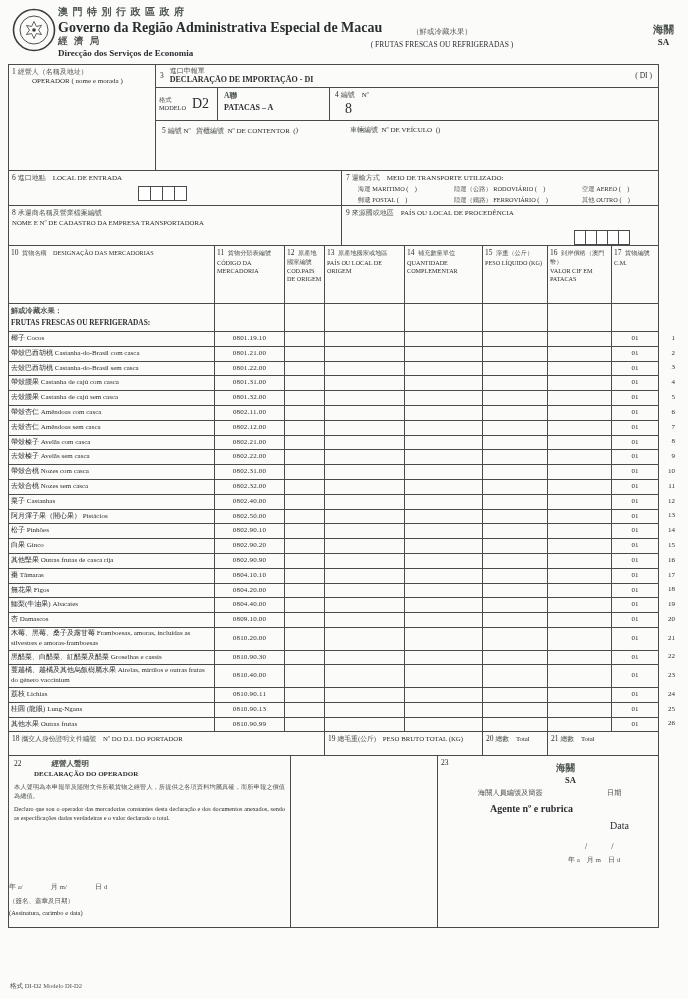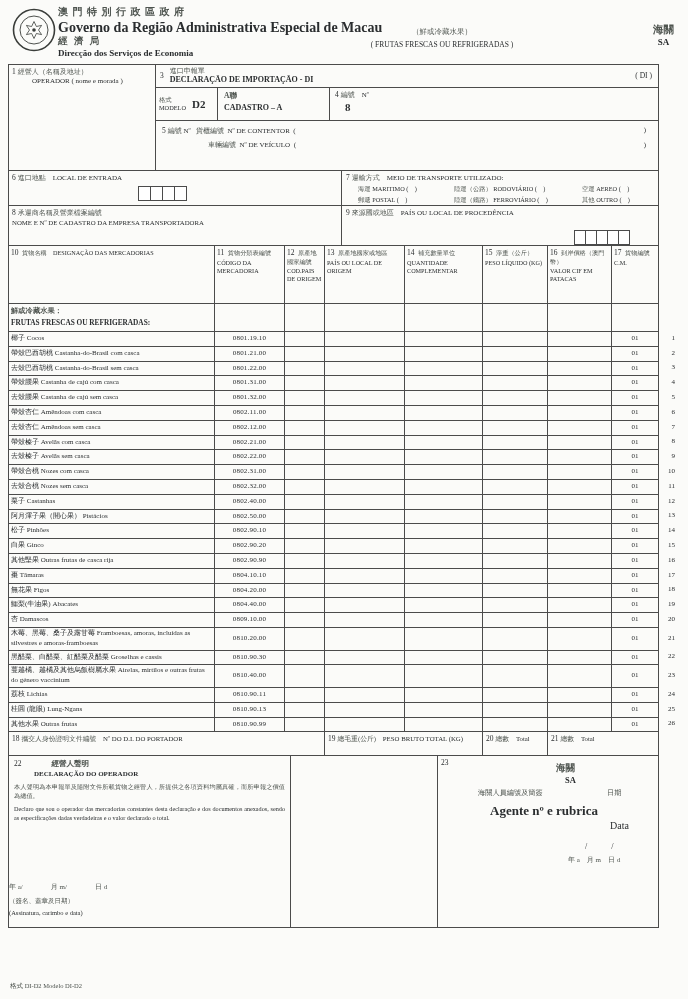--- a/index.html
+++ b/index.html
@@ -18,36 +18,36 @@
   .customs{position:absolute;right:2px;top:17px;text-align:center;font-weight:bold;line-height:1.3}
   .customs .cz{font-size:10.5px}
   .customs .ca{font-size:9px}
   
   .form{position:absolute;left:8px;top:64px;width:651px;border:1px solid #4b4b4b;line-height:1.35;background:transparent}
   .trow{display:flex;border-bottom:1px solid #4b4b4b}
   .trow.last{border-bottom:none}
   .cell{border-right:1px solid #4b4b4b;padding:2px 3px;position:relative}
   .cell.nr{border-right:none}
   .bnum{font-size:7.5px;margin-right:2px}
-  .bigval{font-weight:bold;font-size:11px}
+  .bigval{font-weight:normal;font-size:14px}
   
   .box3{padding:0 !important}
   .b3head{height:23px;border-bottom:1px solid #4b4b4b;display:flex;align-items:center;padding:1px 4px;gap:4px}
   .b3title{line-height:1.15}
   .b3title .p{font-size:8px;font-weight:bold}
   .b3di{margin-left:auto;margin-right:2px;font-size:7.5px}
   .b3mid{height:33px;border-bottom:1px solid #4b4b4b;display:flex}
   .m1{width:62px;border-right:1px solid #4b4b4b;display:flex;align-items:center;gap:6px;padding:2px 3px}
   .m1 .stack{font-size:6.3px;line-height:1.3}
   .m2{width:112px;border-right:1px solid #4b4b4b;padding:3px 6px;font-weight:bold;line-height:1.4}
   .m2 .a{font-size:7.5px}
   .m2 .b{font-size:8px}
   .m3{flex:1;padding:2px 5px}
   .m3 .bigval{margin-left:10px}
-  .b3bot{height:48px;padding:5px 6px;display:flex;flex-direction:column;gap:5px}
+  .b3bot{height:48px;padding:5px 6px;display:flex;flex-direction:row;}
   .prow{display:flex;justify-content:space-between;padding-right:6px}
   .prow.ind{padding-left:46px}
   
   .gridboxes{position:absolute;display:flex}
   .gcell{width:13px;height:15px;border:1px solid #4b4b4b;margin-left:-1px;background:#fff}
   
   .optline{display:flex;padding-left:12px;margin-top:2px;font-size:6.3px}
   .opt{display:inline-block}
   .o1{width:96px}.o2{width:128px}
   .telblock{position:absolute;left:80px;top:70px;font-size:7px;line-height:1.8}
@@ -76,21 +76,21 @@
   .sig{position:absolute;left:0;right:0;bottom:8px;text-align:left;font-size:6.5px;line-height:1.9}
   .sig .dt{font-size:7px}
   .mid{width:147px}
   .b23{flex:1;position:relative;padding:2px}
   .b23 .num{position:absolute;left:3px;top:2px;font-size:7.5px}
   .b23 .cblock{position:absolute;left:118px;top:6px;font-weight:bold;line-height:1.35}
   .b23 .cblock .cz{font-size:9.5px}
   .b23 .cblock .ca{font-size:8.5px;padding-left:9px}
   .b23 .agzh{position:absolute;left:40px;top:33px;font-size:7.2px}
   .b23 .dtzh{position:absolute;left:169px;top:33px;font-size:7.2px}
-  .b23 .agpt{position:absolute;left:52px;top:46px;font-weight:bold;font-size:13px}
+  .b23 .agpt{position:absolute;left:52px;top:46px;font-weight:bold;font-size:10px}
   .b23 .dtpt{position:absolute;left:172px;top:63px;font-weight:normal;font-size:10px}
   .b23 .sl{position:absolute;left:147px;top:86px;font-size:8px}
   .b23 .ymd{position:absolute;left:130px;top:100px;font-size:7px}
   .footer{position:absolute;left:10px;top:982px;font-size:6.5px}
 </style>
 </head>
 <body>
 
 <div class="page">
 
@@ -138,21 +138,21 @@
         <div class="b3mid">
           <div class="m1">
             <div class="stack">
               <div class="zh">格式</div>
               <div>MODELO</div>
             </div>
             <div class="bigval">D2</div>
           </div>
           <div class="m2">
             <div class="a zh">A聯</div>
-            <div class="b">CADASTRO – A</div>
+            <div class="b">PATACAS – A</div>
           </div>
           <div class="m3">
             <div><span class="bnum">4</span><span class="zh">編號</span>　<span>Nº</span></div>
             <div class="bigval">8</div>
           </div>
         </div>
         <div class="b3bot">
           <div class="prow">
             <span><span class="bnum">5</span><span class="zh">編號</span>&nbsp;<span>Nº</span>&nbsp;&nbsp;&nbsp;<span class="zh">貨櫃編號</span>&nbsp;&nbsp;<span>Nº DE CONTENTOR</span>&nbsp;&nbsp;<span>(</span></span>
             <span>)</span>

